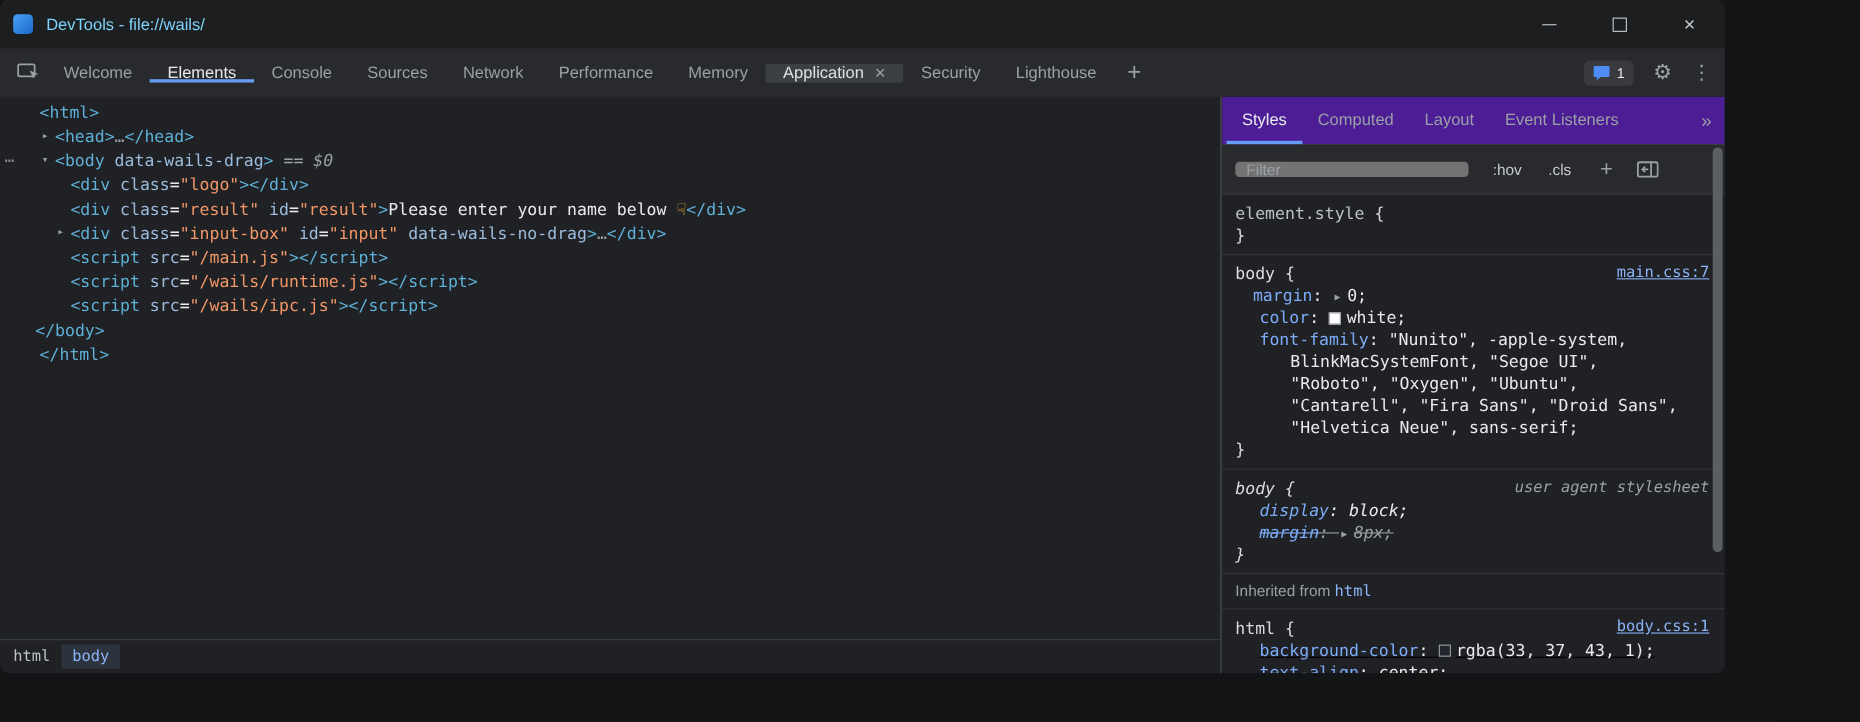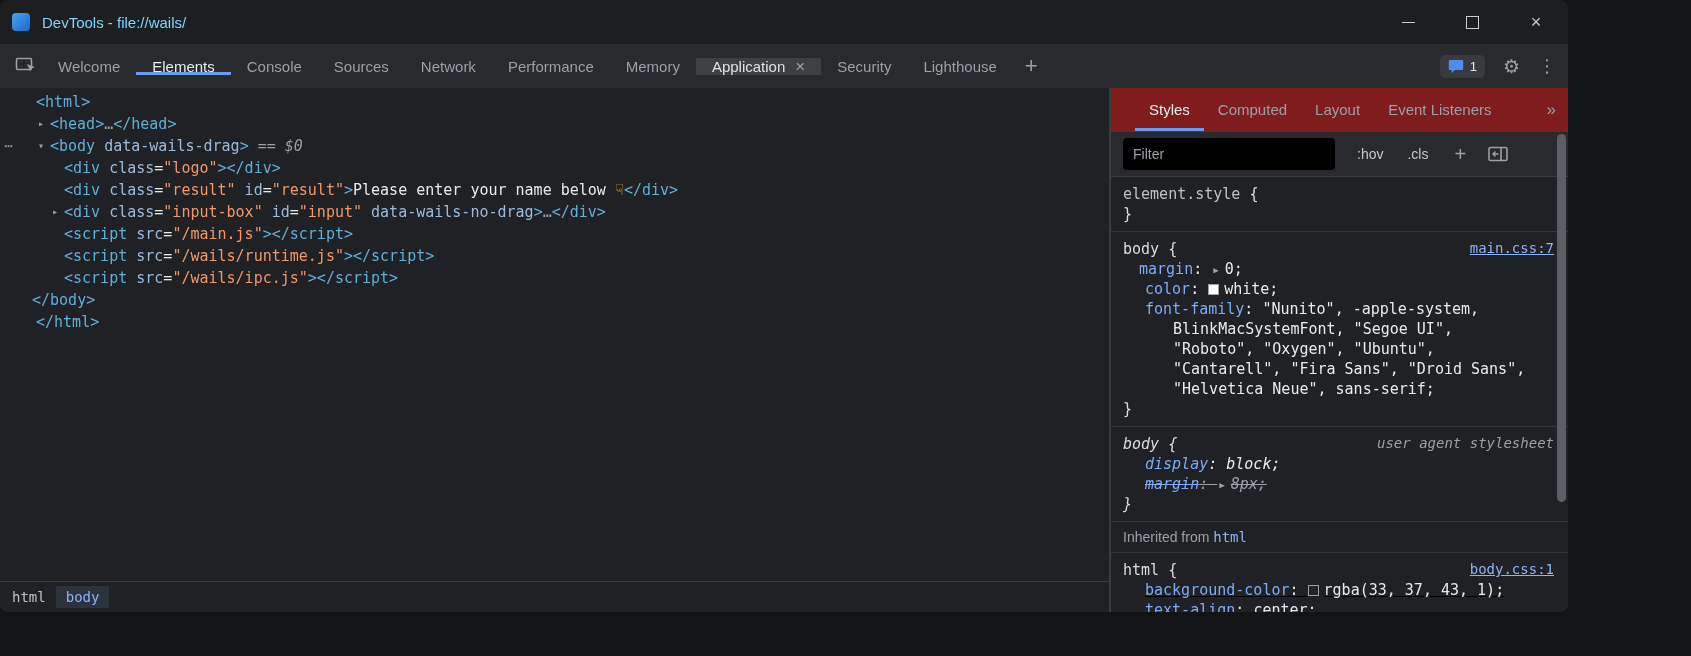--- a/index.html
+++ b/index.html
@@ -56,27 +56,27 @@
   .tok-selg{color:#bdc1c6;}
   .tok-prop{color:#7cacf8;}
   .tok-props{color:#7cacf8;text-decoration:line-through;}
   .tok-txts{color:#9aa0a6;text-decoration:line-through;}
   .tok-vals{color:#9aa0a6;text-decoration:line-through;}
   .tok-arrow{display:inline-block;font-size:9px;color:#9aa0a6;margin:0 6px 0 2px;vertical-align:1px;}
   .swatch{display:inline-block;width:11px;height:11px;border:1px solid #9aa0a6;margin:0 5px -1px 0;box-sizing:border-box;}
 
   
   .styles-panel{flex:1;position:relative;background:#202124;overflow:hidden;}
-  .sidebar-tabs{height:43px;background:#7f1d1d;display:flex;align-items:stretch;border-bottom:1px solid #3a3d40;padding-left:24px;}
+  .sidebar-tabs{height:43px;background:#4c1d95;display:flex;align-items:stretch;border-bottom:1px solid #3a3d40;padding-left:4px;}
   .side-tab{display:flex;align-items:center;padding:0 14px;color:#9aa0a6;font-size:15px;position:relative;white-space:nowrap;}
   .side-tab.selected{color:#e8eaed;}
   .side-tab.selected::after{content:"";position:absolute;left:0;right:0;bottom:0;height:3px;background:#669cf6;}
   .overflow-btn{margin-left:auto;margin-right:12px;display:flex;align-items:center;color:#9aa0a6;font-size:17px;}
   .styles-toolbar{height:44px;display:flex;align-items:center;border-bottom:1px solid #3a3d40;background:#292a2d;}
-  .filter-input{margin-left:12px;width:212px;height:32px;background:#000000;border:none;border-radius:4px;color:#e8eaed;padding:0 10px;font-size:14px;font-family:"Liberation Sans",sans-serif;box-sizing:border-box;outline:none;}
+  .filter-input{margin-left:12px;width:212px;height:14px;background:#737373;border:none;border-radius:4px;color:#e8eaed;padding:0 10px;font-size:14px;font-family:"Liberation Sans",sans-serif;box-sizing:border-box;outline:none;}
   .filter-input::placeholder{color:#9aa0a6;}
   .hov-btn{margin-left:22px;color:#c6c9cc;font-size:14px;}
   .cls-btn{margin-left:24px;color:#c6c9cc;font-size:14px;}
   .newrule-btn{margin-left:26px;color:#9aa0a6;font-size:20px;line-height:1;}
   .sidebar-toggle{margin-left:22px;display:flex;align-items:center;}
   .styles-scroll{position:absolute;top:89px;left:0;right:0;bottom:0;overflow:hidden;font-family:"DejaVu Sans Mono",monospace;font-size:15px;}
   .rule{position:relative;border-bottom:1px solid #35363a;padding:7px 0;}
   .codeline{height:20px;line-height:20px;white-space:pre;}
   .rule.ua .codeline{font-style:italic;}
   .rule-link{position:absolute;top:8px;right:14px;font-size:14px;color:#8ab4f8;text-decoration:underline;}

